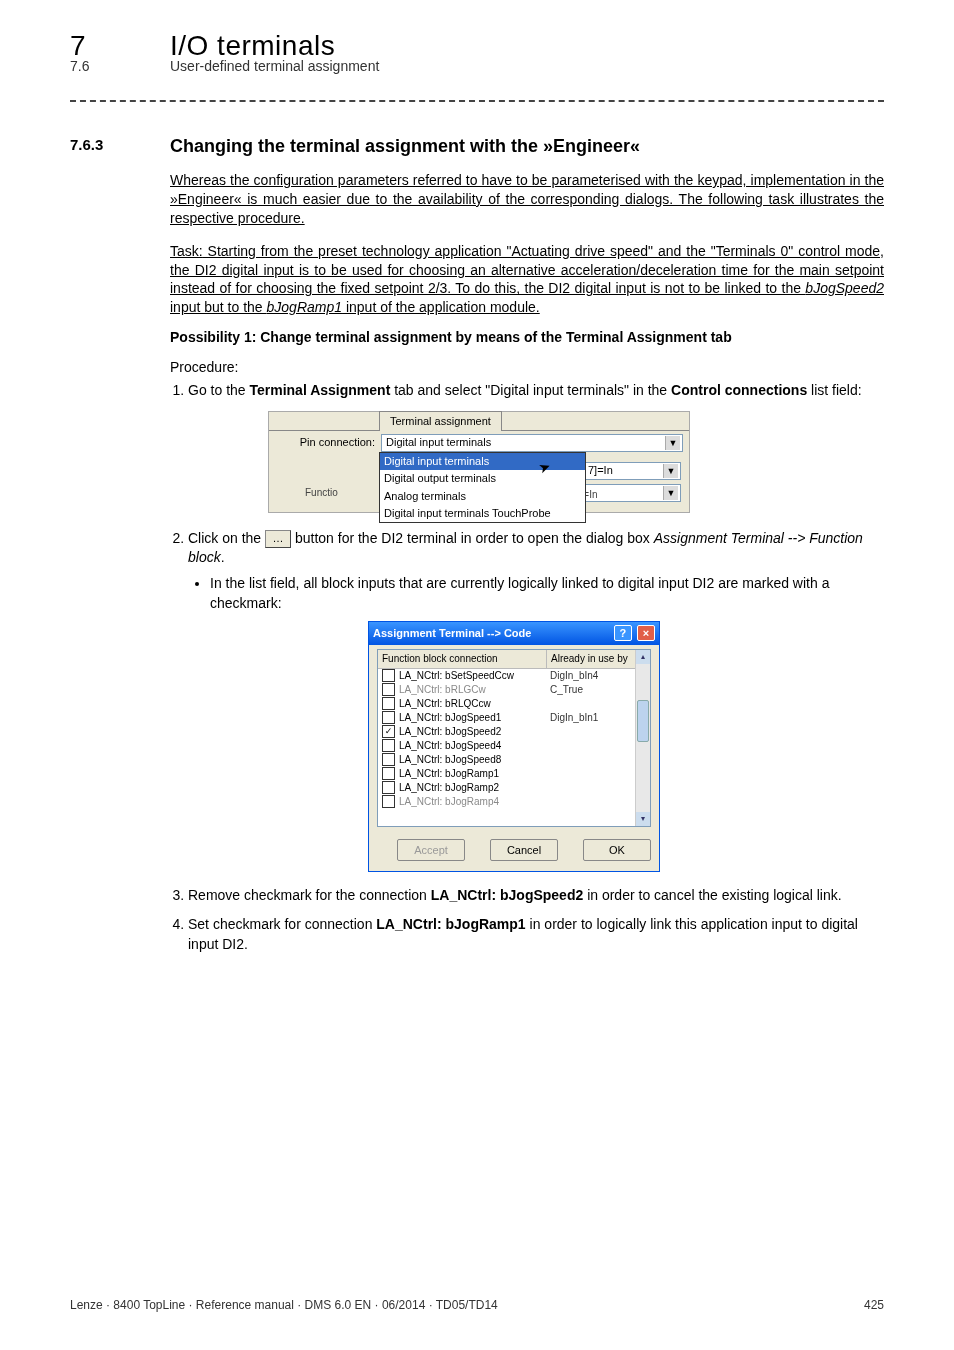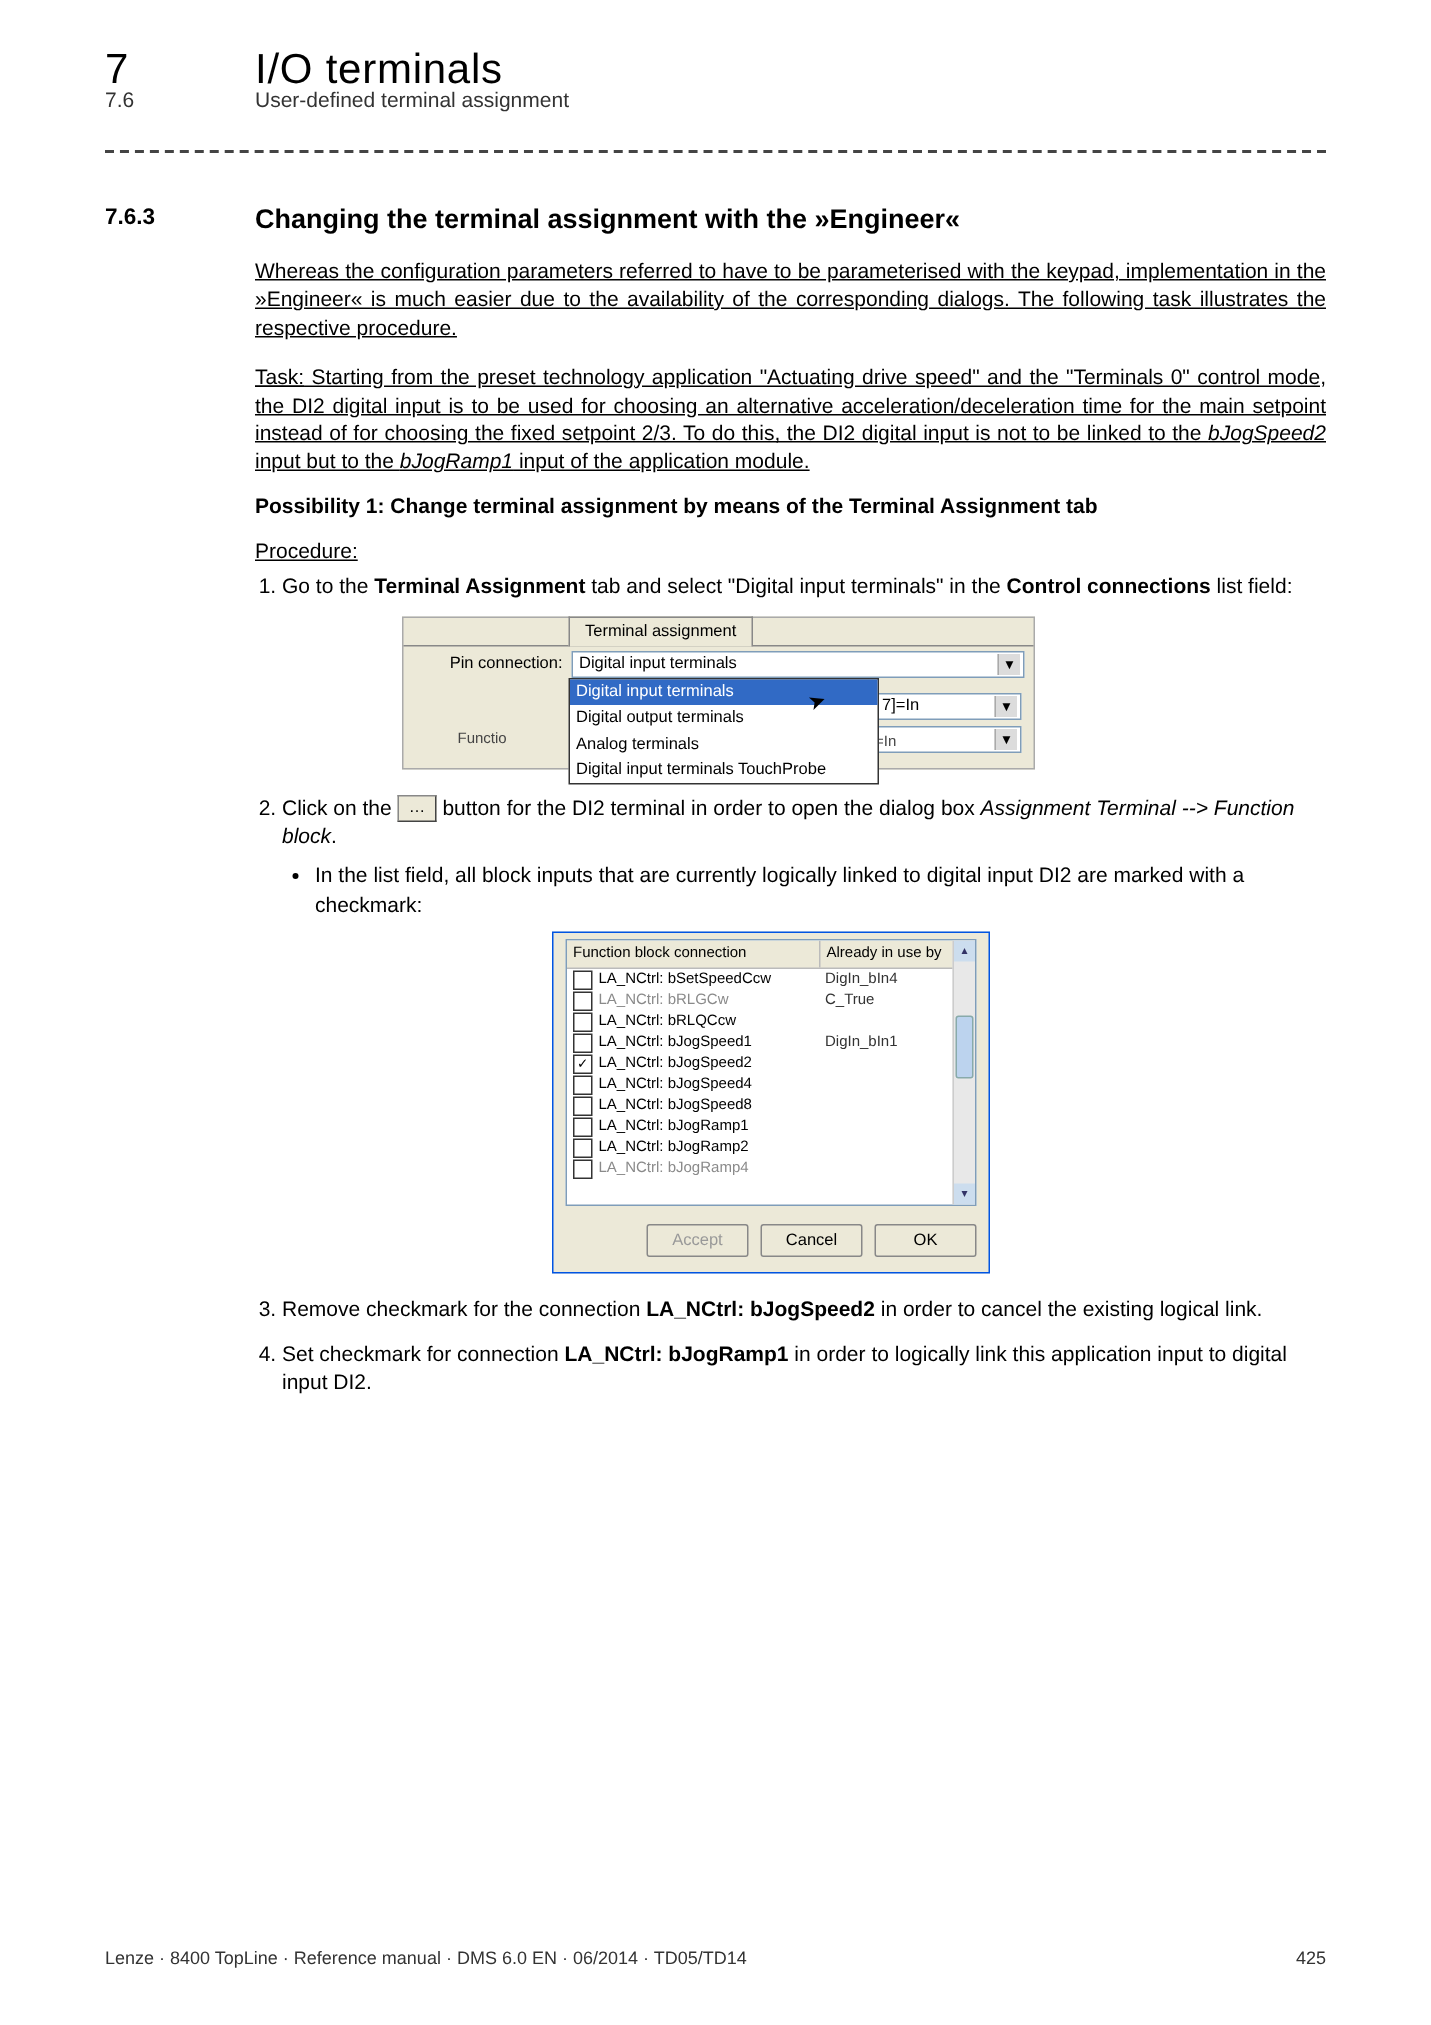--- a/index.html
+++ b/index.html
@@ -71,21 +71,20 @@
   }
   .runin { text-decoration: underline; }
   .bold { font-weight: bold; }
   .italic { font-style: italic; }
   .possibility {
     font-weight: bold;
     margin-top: 6px;
     margin-bottom: 6px;
   }
   .proc-label {
-    text-decoration: underline;
     margin-bottom: 6px;
   }
   ol.steps {
     margin: 0 0 0 18px;
     padding: 0;
   }
   ol.steps > li {
     margin-bottom: 10px;
     line-height: 1.4;
   }
@@ -335,21 +334,21 @@
     left: 1px; right: 1px;
     top: 50px;
     height: 40px;
     background: #bcd3ee;
     border: 1px solid #8aa;
     border-radius: 2px;
   }
   .shot2 .btnrow {
     display: flex;
     justify-content: flex-end;
-    gap: 8px;
+    gap: 25px;
     padding: 6px 8px 10px 8px;
     align-items: flex-end;
   }
   .shot2 .btnrow button {
     font-family: Tahoma, sans-serif;
     font-size: 11px;
     width: 68px;
     height: 22px;
     background: #ece9d8;
     border: 1px solid #888;
@@ -442,20 +441,27 @@
         <span>Click on the </span>
         <span class="btn-ellipsis">…</span>
         <span> button for the DI2 terminal in order to open the dialog box </span><span class="italic">Assignment Terminal --&gt; Function block</span><span>.</span>
         <ul class="bullets">
           <li>In the list field, all block inputs that are currently logically linked to digital input DI2 are marked with a checkmark:</li>
         </ul>
 
         
         <div class="shot2-outer">
         <div class="shot2">
+          <div class="titlebar">
+            <span>Assignment Terminal --&gt; Code</span>
+            <span class="btns">
+              <span class="help">?</span>
+              <span class="close">×</span>
+            </span>
+          </div>
           <div class="listarea">
             <div class="listhdr">
               <div class="col1">Function block connection</div>
               <div class="col2">Already in use by</div>
             </div>
             <div id="rows-container">
                   <div class="listrow">
                     <div class="c1">
                       <span class="cb"></span>
                       <span>LA_NCtrl: bSetSpeedCcw</span>

